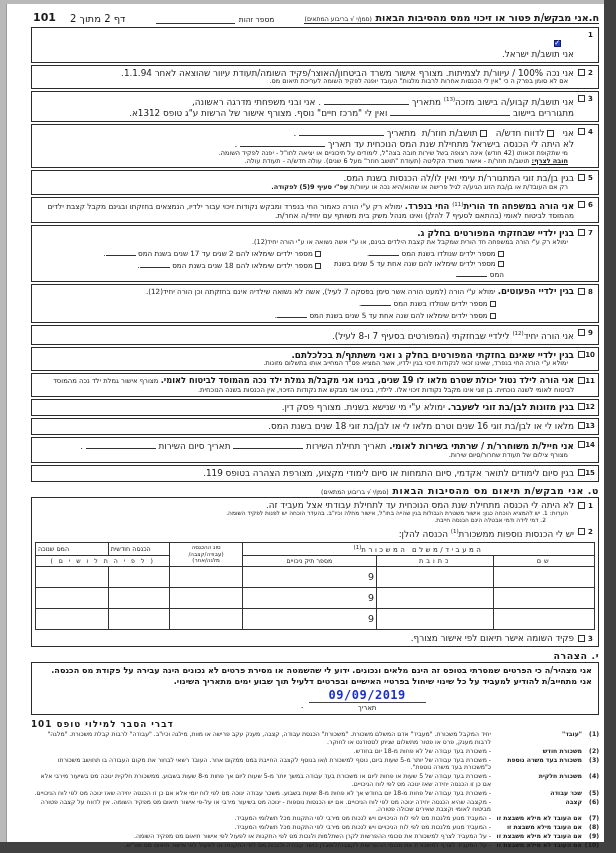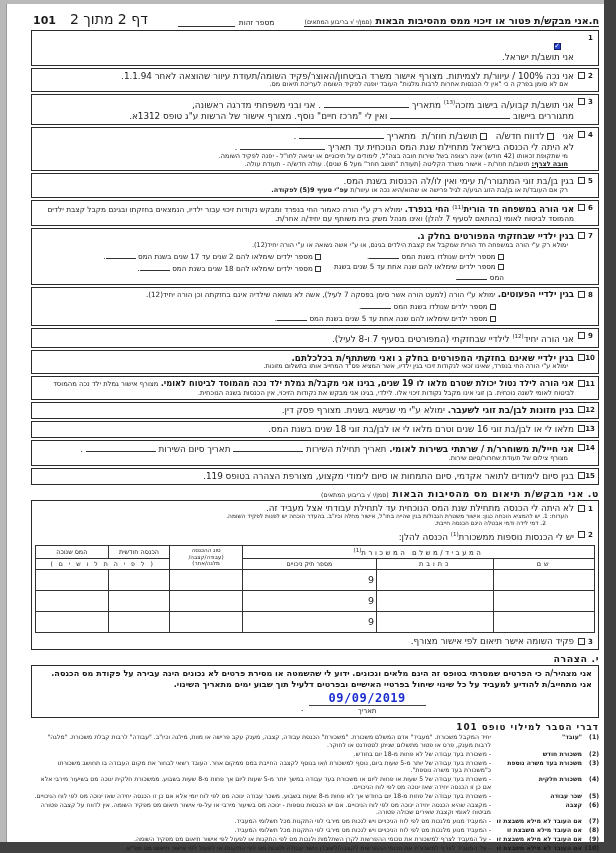--- a/index.html
+++ b/index.html
@@ -8,21 +8,21 @@
   .dark-right{position:absolute;left:604px;top:0;width:12px;height:853px;background:#414141}
   .dark-bottom{position:absolute;left:0;top:842px;width:616px;height:11px;background:#414141}
   .page{position:absolute;left:6px;top:4px;width:598px;height:838px;background:#fff;
         box-sizing:border-box;direction:rtl;padding:7px 5px 0 24px;border-left:1px solid #9a9a9a}
   
   .hdr{display:flex;align-items:flex-end;margin-bottom:3px}
   .hdr .title{font-weight:bold;font-size:9.6px;border-bottom:1.4px solid #222;white-space:nowrap}
   .hdr .title .nt{font-weight:normal;font-size:6.2px}
   .hdr .idlbl{font-size:7.5px;margin-right:30px;white-space:nowrap}
   .hdr .idline{width:95px;border-bottom:1px solid #333;height:9px;margin-right:4px}
-  .hdr .pgind{font-size:14px;margin-right:30px;white-space:nowrap}
+  .hdr .pgind{font-size:10px;margin-right:30px;white-space:nowrap}
   .hdr .fnum{font-size:11px;font-weight:bold;margin-right:14px;margin-left:2px}
   .hdr .sp{flex:1}
   
   .row{position:relative;border:1px solid #2b2b2b;margin-top:2px;padding:2px 24px 2px 4px;min-height:11px}
   .itemnum{position:absolute;right:3px;top:3px;font-size:7px;font-weight:bold;width:9px;text-align:center}
   .rowcb{position:absolute;right:13px;top:3px}
   .cb{display:inline-block;width:7px;height:7px;border:1px solid #333;background:#fff;vertical-align:middle;box-sizing:border-box}
   .cb.small{width:6px;height:6px}
   .cb.checked{background:#2741cf;border-color:#111c66;position:relative}
   .cb.checked::after{content:"✓";position:absolute;top:-2px;left:0;right:0;color:#fff;font-size:7px;line-height:9px;text-align:center;font-weight:bold}
@@ -40,35 +40,35 @@
   .sec9{border:1px solid #2b2b2b;margin-top:1px;padding:1px 3px 2px 3px}
   .s9item{position:relative;padding:1px 21px 1px 2px}
   .s9item .itemnum{right:0}
   .s9item .rowcb{right:10px}
   table.inc{width:100%;border-collapse:collapse;margin-top:1px;table-layout:fixed}
   table.inc th,table.inc td{border:1px solid #333;padding:1px 2px;font-weight:normal}
   th.emp{font-size:7px;font-weight:bold;letter-spacing:2.5px;text-align:center}
   th.colh{font-size:6.5px;letter-spacing:3px;}
   th.colh2{font-size:6.3px;letter-spacing:0;text-align:center}
   th.typeh{font-size:5.6px;line-height:6.6px;text-align:center}
-  th.amth{font-size:6.4px;text-align:center;letter-spacing:0}
+  th.amth{font-size:6.4px;text-align:left;letter-spacing:0}
   th.slips{font-size:6.2px;letter-spacing:2px;text-align:center}
   td.cell{height:18px}
   td.nine{font-size:9.5px;text-align:right;padding-right:38px}
   
   .decl{border:1px solid #2b2b2b;margin-top:1px;padding:2px 6px}
   .decl .txt{font-size:8.1px;line-height:10.2px;font-weight:bold}
   .sigrow{display:flex;align-items:flex-end;margin-top:2px}
   .fld{text-align:center}
   .fld .lbl{font-size:7px;margin-top:1px}
   .dateval{color:#1b2fd0;font-weight:bold;font-size:12px;letter-spacing:.5px;border-bottom:1.4px solid #444;padding:0 20px;font-family:"DejaVu Sans Mono","DejaVu Sans",monospace}
   .sigbox{border-bottom:1.4px solid #444;width:130px}
   .dot{font-size:9px;margin:0 5px 2px 5px}
   
-  .expl-title{text-align:right;font-weight:bold;font-size:8.8px;letter-spacing:1px;margin-top:4px}
+  .expl-title{text-align:left;font-weight:bold;font-size:8.8px;letter-spacing:1px;margin-top:4px}
   .fn{display:flex;font-size:6.15px;line-height:7.4px;margin-top:1.6px}
   .fn .num{flex:none;width:17px;font-weight:bold;text-align:right}
   .fn .term{flex:none;min-width:88px;font-weight:bold;padding-left:3px}
   .fn .def{flex:1}
   sup{font-size:5.5px}
 </style>
 </head>
 <body>
 
 <div class="dark-right"></div>

